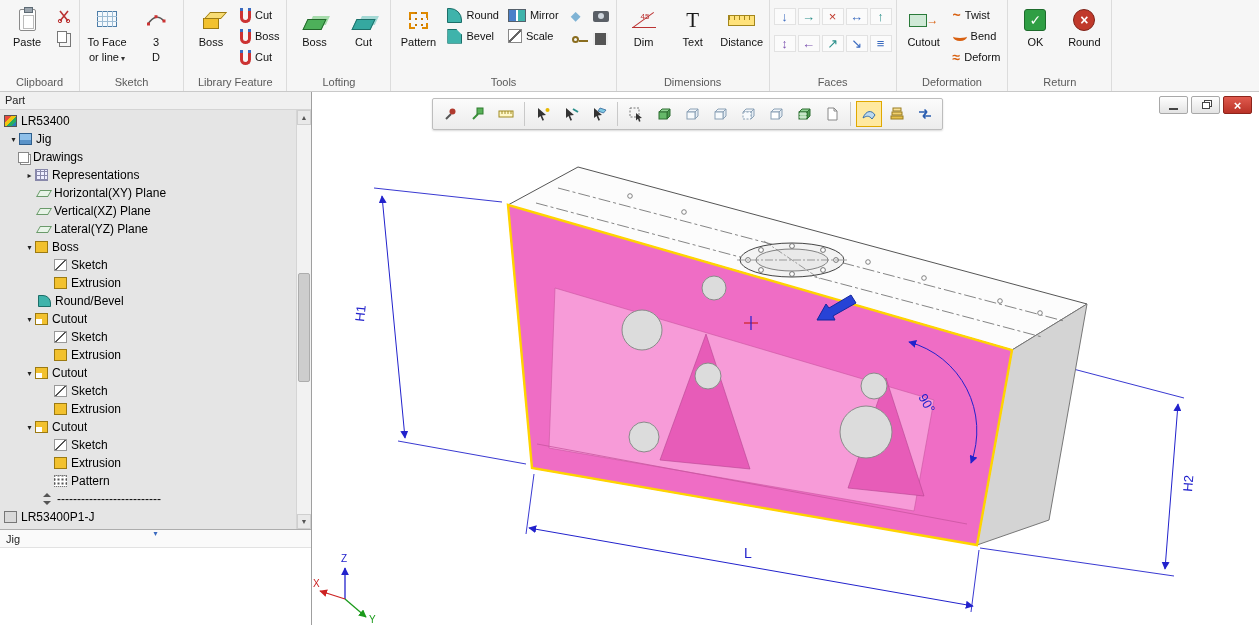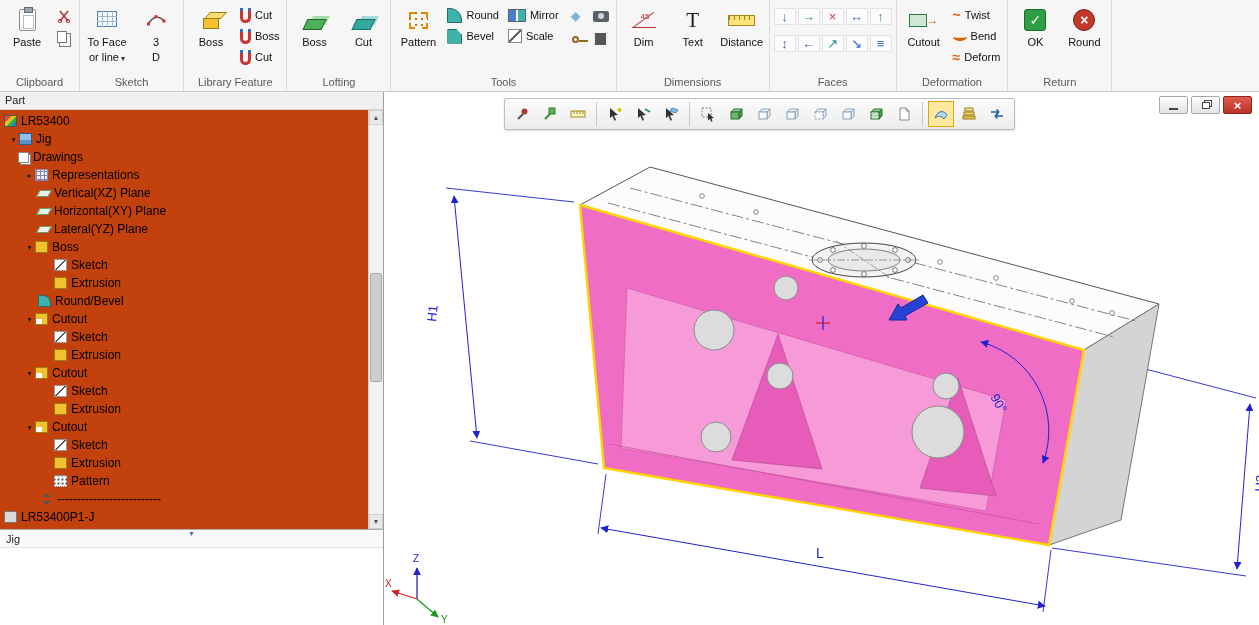--- a/index.html
+++ b/index.html
@@ -53,21 +53,21 @@
   .bend-icon { width:14px; height:9px; border-bottom:3px solid #d86010; border-radius:0 0 100% 100%/0 0 100% 100%; flex:none; }
   .deform-g { color:#d86010; font-size:14px; font-weight:bold; }
   .ok-icon { width:22px; height:22px; background:#2f9e44; border:1px solid #1d6b2c; border-radius:3px; color:#fff; display:flex; align-items:center; justify-content:center; font-size:14px; }
   .exit-icon { width:22px; height:22px; background:#c0392b; border:1px solid #7e241a; border-radius:50%; color:#fff; display:flex; align-items:center; justify-content:center; font-size:14px; font-weight:bold; }
   .faces-grid { display:grid; grid-template-columns:repeat(5,22px); grid-auto-rows:25px; gap:2px; padding-top:6px; }
   .fbtn { display:flex; align-items:center; justify-content:center; font-size:13px; border:1px solid #e2e2e2; background:#fbfbfb; }
   .c-teal { color:#2a8f8a; } .c-blue { color:#3a6abf; } .c-red { color:#c0392b; } .c-purple { color:#7a4fae; }
 
   
   .main { display:flex; height:533px; }
-  .leftpanel { width:384px; flex:none; border-right:1px solid #9f9f9f; display:flex; flex-direction:column; background:#c2410c; }
+  .leftpanel { width:312px; flex:none; border-right:1px solid #9f9f9f; display:flex; flex-direction:column; background:#e5e5e5; }
   .panel-header { height:18px; background:#f0f0f0; border-bottom:1px solid #d4d4d4; font-size:11px; color:#222; padding:2px 5px; }
   .tree { position:relative; height:420px; border-bottom:1px solid #adadad; overflow:hidden; padding:2px 15px 0 0;text-align:center; }
   .trow { height:18px; display:flex; align-items:center; font-size:12px; white-space:nowrap; color:#000; }
   .exp { width:11px; font-size:8px; color:#222; flex:none; }
   .tl { overflow:hidden; }
   .ti { display:inline-block; width:13px; height:12px; margin-right:4px; flex:none; position:relative; }
   .ti-root { background:linear-gradient(135deg,#e84c3d 0 30%,#f1c40f 30% 55%,#27ae60 55% 78%,#2980b9 78%); border:1px solid #555; }
   .ti-part { background:linear-gradient(#8ec0ea 0 55%,#5a93c8 55%); border:1px solid #2e5e8c; }
   .ti-drawings { width:11px; height:11px; background:#fff; border:1px solid #888; box-shadow:2px 2px 0 -1px #fff, 2px 2px 0 #888; }
   .ti-repr { background-color:#eef; border:1px solid #88a; background-image:repeating-linear-gradient(0deg,#88a 0 1px,transparent 1px 4px),repeating-linear-gradient(90deg,#88a 0 1px,transparent 1px 4px); }
@@ -360,25 +360,25 @@
           <span class="ti ti-drawings"></span>
           <span class="tl">Drawings</span>
         </div>
       <div class="trow" style="padding-left:24px">
           <span class="exp">▸</span>
           <span class="ti ti-repr"></span>
           <span class="tl">Representations</span>
         </div>
       <div class="trow" style="padding-left:38px">
           <span class="ti ti-plane"></span>
-          <span class="tl">Vertical(XZ) Plane</span>
+          <span class="tl">Horizontal(XY) Plane</span>
         </div>
       <div class="trow" style="padding-left:38px">
           <span class="ti ti-plane"></span>
-          <span class="tl">Horizontal(XY) Plane</span>
+          <span class="tl">Vertical(XZ) Plane</span>
         </div>
       <div class="trow" style="padding-left:38px">
           <span class="ti ti-plane"></span>
           <span class="tl">Lateral(YZ) Plane</span>
         </div>
       <div class="trow" style="padding-left:24px">
           <span class="exp">▾</span>
           <span class="ti ti-gold"></span>
           <span class="tl">Boss</span>
         </div>

